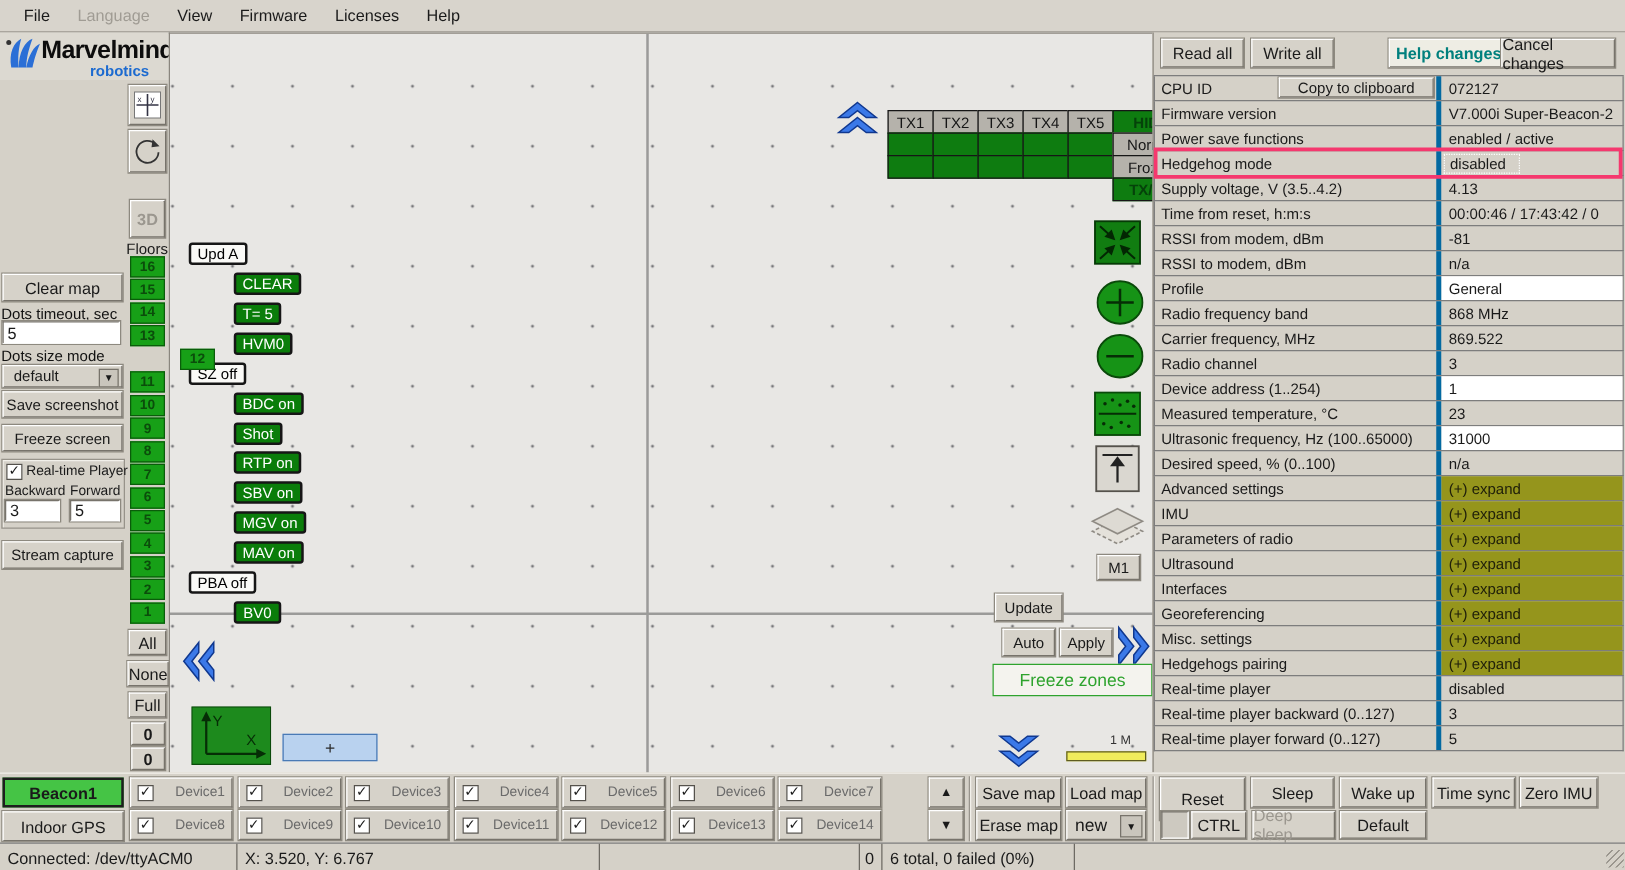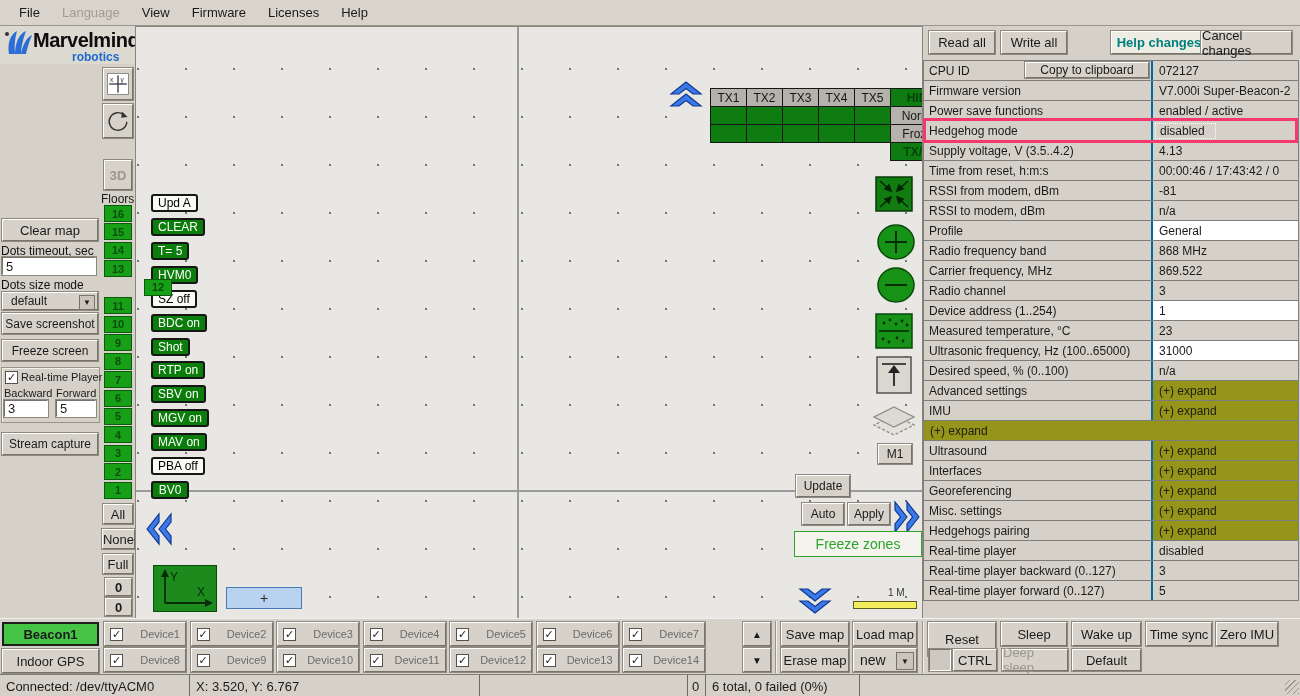--- a/index.html
+++ b/index.html
@@ -29,21 +29,21 @@
   
   .map{position:absolute;left:135px;top:26px;width:787px;height:592px;background:#e8e7e4;
        border-left:1px solid #8a867e;border-top:1px solid #8a867e;box-sizing:border-box;
        background-image:radial-gradient(circle,#77777a 1px,transparent 1.4px);
        background-size:48px 48px;background-position:26px 18px;}
   .axis-v{position:absolute;left:381px;top:0;width:2px;height:592px;background:#9b9b99;}
   .axis-h{position:absolute;left:0;top:463px;width:787px;height:2px;background:#9b9b99;}
   .ov-btn{position:absolute;left:15px;height:18px;border:2px solid #161616;border-radius:3px;
        display:flex;align-items:center;justify-content:center;padding:0 5px;font-size:12px;min-width:38px;box-sizing:border-box;}
   .ov-white{background:#fafaf7;color:#000;}
-  .ov-green{background:#0a7d0a;color:#fff;}
+  .ov-green{background:#0a7d0a;color:#fff;margin-left:36px;}
   
   .tx{position:absolute;left:575px;top:62px;}
   .tx-row{display:flex;}
   .tx-cell{width:37px;height:19px;border:1px solid #161616;margin:-1px 0 0 -1px;box-sizing:border-box;
        display:flex;align-items:center;justify-content:center;font-size:12px;}
   .tx-wide{width:62px;}
   .tx-gray{background:#b5b2ab;color:#161616;}
   .tx-green{background:#0e7c10;}
   .tx-greenlabel{background:#0e7c10;color:#titleColor;color:#05420a;font-weight:bold;}
   .tx-empty{border-color:transparent;background:transparent;}
@@ -55,21 +55,21 @@
   .scale-label{position:absolute;left:752px;top:560px;font-size:10px;color:#333;}
   .scale-bar{position:absolute;left:717px;top:574px;width:64px;height:8px;background:#f0ec5c;border:1px solid #5e5c20;box-sizing:border-box;}
   .plus-box{position:absolute;left:90px;top:560px;width:76px;height:22px;background:#b9d2ef;border:1px solid #4a7ab5;
        color:#2b2b2b;font-size:14px;display:flex;align-items:center;justify-content:center;box-sizing:border-box;}
   
   .rpanel{position:absolute;left:922px;top:26px;width:378px;height:592px;background:#d5d1c8;border-left:1px solid #8a867e;box-sizing:border-box;}
   .rp-btn{position:absolute;height:23px;}
   .rp-write-changes{background:#eeede4;color:#00807d;font-weight:bold;}
   .ptable{position:absolute;left:0;top:34px;width:376px;border-top:1px solid #7d7d7d;}
   .prow{display:flex;height:20px;border:1px solid #7d7d7d;border-top:none;box-sizing:border-box;}
-  .pcell-label{width:229px;border-right:2px solid #0369a1;box-sizing:border-box;display:flex;align-items:center;
+  .pcell-label{width:229px;border-right:4px solid #0369a1;box-sizing:border-box;display:flex;align-items:center;
        padding:0 0 0 5px;position:relative;overflow:hidden;white-space:nowrap;}
   .pcell-value{flex:1;display:flex;align-items:center;padding:0 0 0 6px;overflow:hidden;white-space:nowrap;}
   .pv-edit{background:#ffffff;}
   .pv-expand{background:#95951c;color:#20200a;}
   .copy-btn{position:absolute;right:2px;top:1px;width:124px;height:16px;font-size:12px;}
   .hl-rect{position:absolute;left:0px;top:92px;width:375px;height:25px;border:3px solid #f5386e;box-sizing:border-box;pointer-events:none;z-index:5;}
   .pv-focus{border:1px dotted #ffffff;padding:0 10px 0 4px;margin-left:-4px;}
   
   .sidebar{position:absolute;left:0;top:64px;width:100px;height:554px;}
   .side-label{position:absolute;left:1px;font-size:12px;color:#111;white-space:nowrap;}
@@ -422,20 +422,21 @@
         </div>
         <div class="prow">
           <div class="pcell-label">Advanced settings</div>
           <div class="pcell-value pv-expand">(+) expand</div>
         </div>
         <div class="prow">
           <div class="pcell-label">IMU</div>
           <div class="pcell-value pv-expand">(+) expand</div>
         </div>
         <div class="prow">
+          <div class="pcell-label">Parameters of radio</div>
           <div class="pcell-value pv-expand">(+) expand</div>
         </div>
         <div class="prow">
           <div class="pcell-label">Ultrasound</div>
           <div class="pcell-value pv-expand">(+) expand</div>
         </div>
         <div class="prow">
           <div class="pcell-label">Interfaces</div>
           <div class="pcell-value pv-expand">(+) expand</div>
         </div>

